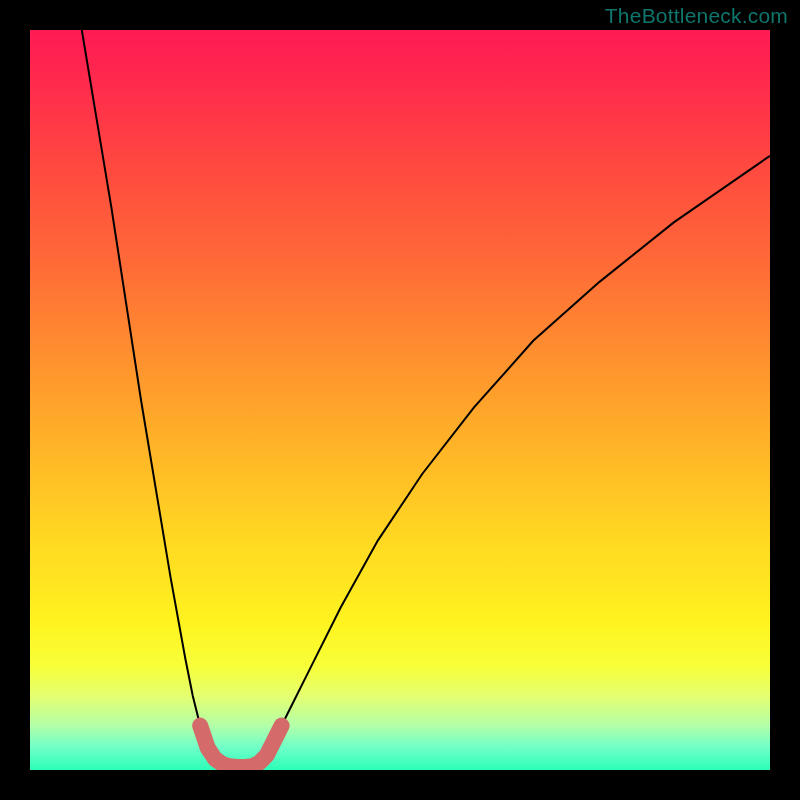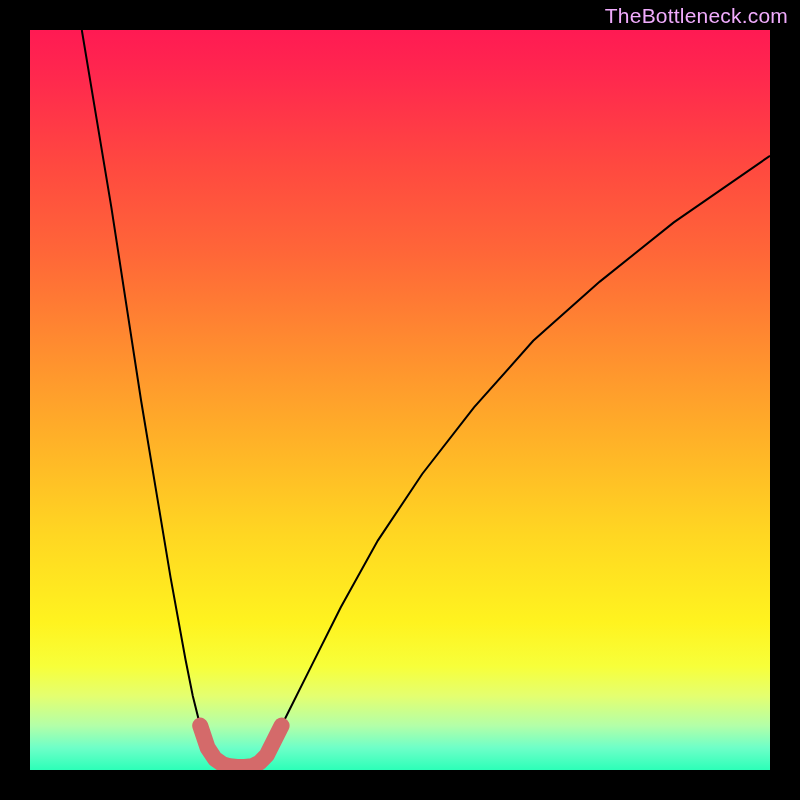--- a/index.html
+++ b/index.html
@@ -43,21 +43,21 @@
   svg.curves {
     position: absolute;
     left: 0; top: 0;
     width: 740px;
     height: 740px;
   }
   .watermark {
     position: absolute;
     top: 4px;
     right: 12px;
-    color: #f0abfc;
+    color: #0f766e;
     font-size: 21px;
     font-weight: 500;
     letter-spacing: 0.2px;
     user-select: none;
   }
 </style>
 </head>
 <body>
 
 <div class="watermark">TheBottleneck.com</div>

